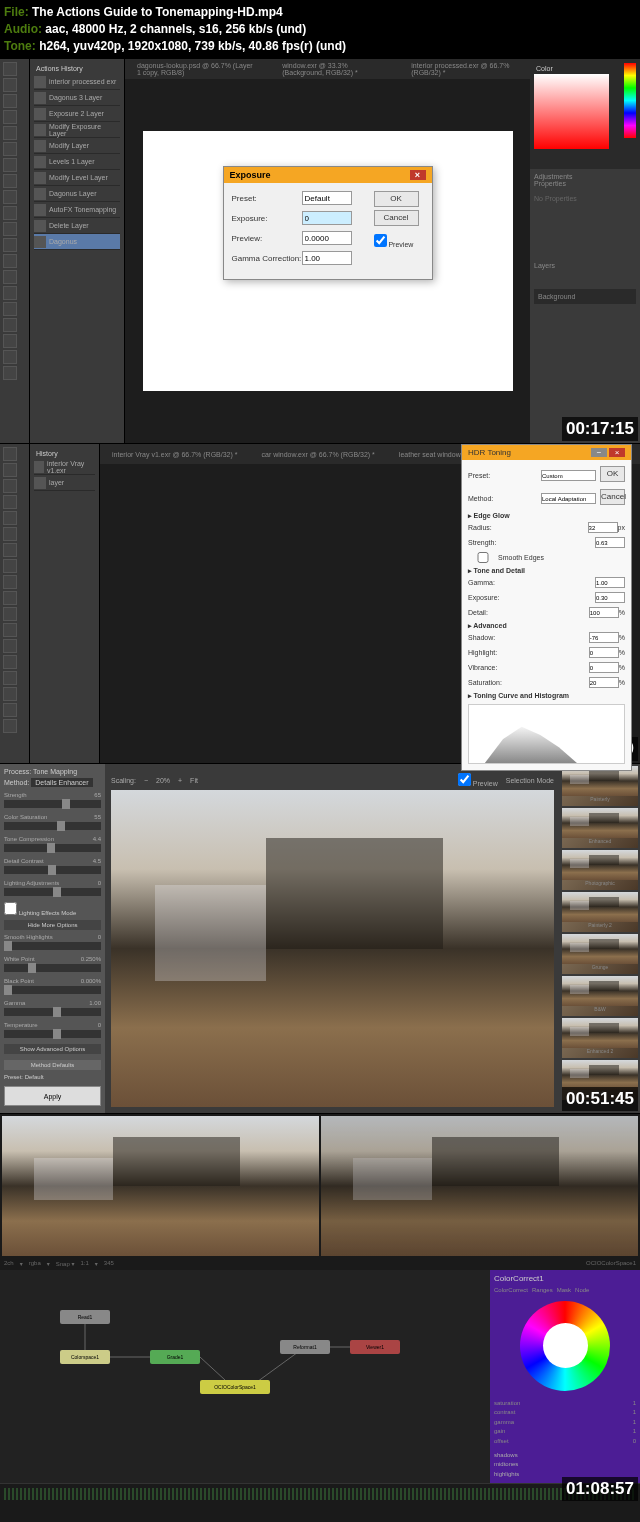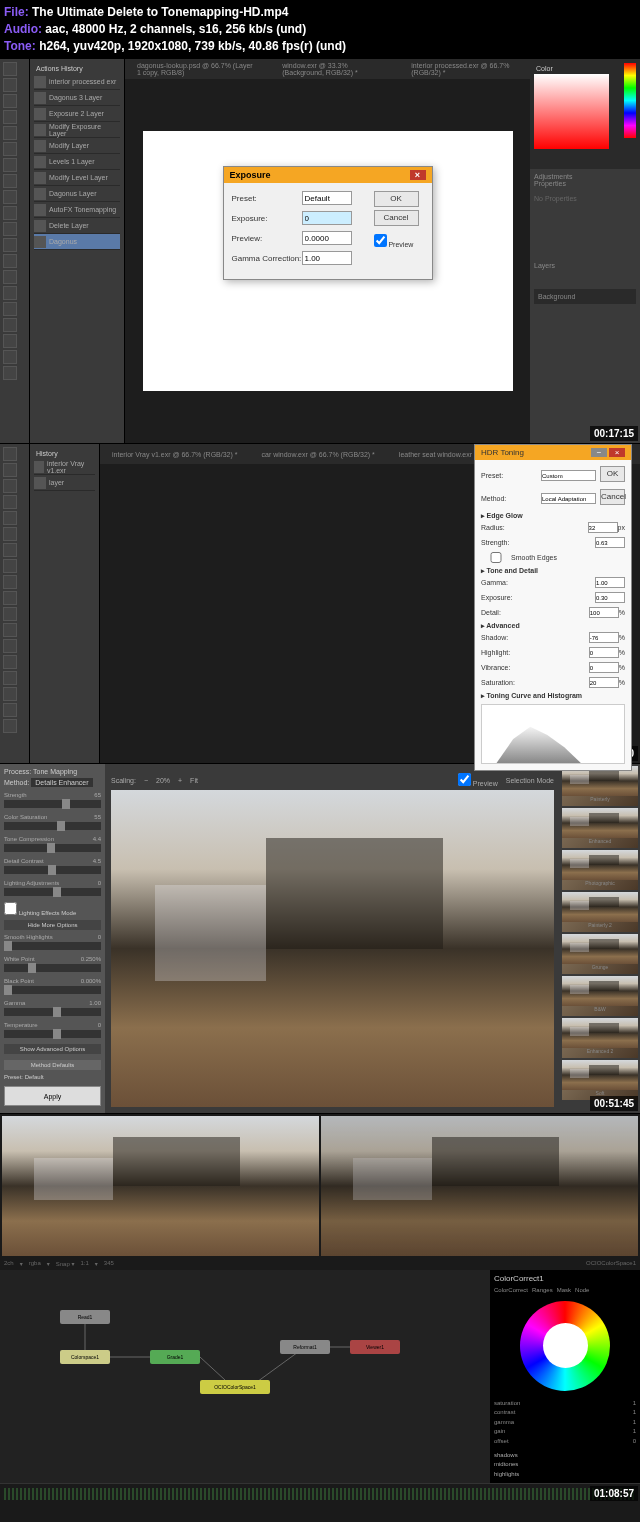--- a/index.html
+++ b/index.html
@@ -1,20 +1,20 @@
 <!DOCTYPE html>
 <html><head>
 <meta charset="utf-8">
 <style>
 *{margin:0;padding:0;box-sizing:border-box;font-family:Arial,sans-serif}
 body{background:#1a1a1a;width:640px;color:#ccc;font-size:8px}
 .header{background:#000;color:#fff;padding:4px;font-family:'Comic Sans MS',cursive;font-size:12px;font-weight:bold;line-height:1.4}
-.header .label{color:#8b5cf6}
+.header .label{color:#4d7c0f}
 .panel{position:relative;border-top:1px solid #000}
-.timestamp{position:absolute;bottom:2px;right:2px;background:rgba(0,0,0,0.7);color:#fff;padding:2px 4px;font-size:10px;font-weight:bold}
+.timestamp{position:absolute;bottom:2px;right:2px;background:rgba(0,0,0,0.7);color:#fff;padding:2px 4px;font-size:17px;font-weight:bold}
 
 .ps1{height:385px;background:#0c4a6e;display:flex}
 .ps-toolbar{width:30px;background:#3a3a3a;border-right:1px solid #000;display:flex;flex-direction:column;padding:2px}
 .ps-tool{width:14px;height:14px;background:#444;margin:1px;border:1px solid #555}
 .ps-layers{width:95px;background:#3a3a3a;border-right:1px solid #000;padding:4px}
 .ps-layer{display:flex;align-items:center;height:16px;font-size:7px;color:#aaa;border-bottom:1px solid #2a2a2a}
 .ps-eye{width:12px;height:12px;background:#555;margin-right:3px}
 .ps-main{flex:1;display:flex;flex-direction:column}
 .ps-tabs{height:20px;background:#2a2a2a;display:flex;align-items:center;padding:0 4px;font-size:7px;color:#888}
 .ps-tab{padding:2px 8px;margin-right:8px}
@@ -31,21 +31,21 @@
 .ps-right{width:110px;background:#3a3a3a;display:flex;flex-direction:column}
 .color-picker{height:110px;background:#2a2a2a;padding:4px;position:relative}
 .cp-gradient{width:75px;height:75px;background:linear-gradient(to bottom,#fff,#f00);position:relative}
 .cp-hue{position:absolute;right:4px;top:4px;width:12px;height:75px;background:linear-gradient(to bottom,#f00,#ff0,#0f0,#0ff,#00f,#f0f,#f00)}
 .panels-sec{flex:1;background:#3a3a3a;padding:4px;font-size:7px;color:#888}
 
 .ps2{height:320px;background:#2a2a2a;display:flex}
 .kitchen{background:linear-gradient(180deg,#d4d8dc 0%,#c8bfb0 25%,#3a3228 50%,#8b6f4d 75%,#6b5038 100%);flex:1;margin:30px 8px 30px 8px;position:relative;overflow:hidden}
 .kitchen::before{content:'';position:absolute;left:10%;top:30%;width:25%;height:30%;background:rgba(240,240,245,0.3)}
 .kitchen::after{content:'';position:absolute;left:35%;top:15%;width:40%;height:35%;background:rgba(30,25,20,0.5)}
-.hdr-dlg{position:absolute;top:0;right:8px;width:158px;background:#f8f8f8;border:1px solid #888;font-size:7px;color:#333;z-index:10}
+.hdr-dlg{position:absolute;top:0;right:8px;width:171px;background:#f8f8f8;border:1px solid #888;font-size:7px;color:#333;z-index:10}
 .hdr-title{background:#f5a623;padding:3px 6px;font-size:8px;display:flex;justify-content:space-between}
 .hdr-body{padding:6px}
 .hdr-row{display:flex;align-items:center;margin-bottom:4px;font-size:7px}
 .hdr-row label{flex:1}
 .hdr-row input{width:30px;height:11px;border:1px solid #999;font-size:6px}
 .hdr-section{font-weight:bold;margin:4px 0 2px;font-size:7px}
 .histogram{width:100%;height:60px;background:#fff;border:1px solid #ccc;margin-top:4px;position:relative}
 .hist-curve{position:absolute;bottom:0;left:10%;width:60%;height:70%;background:linear-gradient(to top,#888 0%,transparent 100%);clip-path:polygon(0 100%,20% 40%,40% 10%,60% 30%,80% 60%,100% 100%)}
 
 .pm3{height:350px;background:#444;display:flex}
@@ -61,31 +61,31 @@
 .pm-canvas{flex:1;margin-top:4px}
 .pm-right{width:80px;background:#3a3a3a;display:flex;flex-direction:column;gap:2px;padding:2px;overflow:hidden}
 .pm-thumb-img{height:40px;background:linear-gradient(135deg,#8a7860,#4a3828);font-size:5px;color:#888;text-align:center}
 
 .nk4{height:390px;background:#1a1a1a;display:flex;flex-direction:column}
 .nk-viewers{height:180px;display:flex;gap:2px;padding:2px}
 .nk-view{flex:1;position:relative}
 .nk-bottom{flex:1;display:flex}
 .nk-nodes{flex:1;background:#222;position:relative}
 .node{position:absolute;width:50px;height:14px;border-radius:2px;font-size:5px;text-align:center;line-height:14px;color:#000}
-.nk-props{width:150px;background:#000000;padding:4px}
+.nk-props{width:150px;background:#4c1d95;padding:4px}
 .color-wheel{width:90px;height:90px;border-radius:50%;background:conic-gradient(#f00,#ff0,#0f0,#0ff,#00f,#f0f,#f00);margin:8px auto;position:relative}
 .color-wheel::after{content:'';position:absolute;top:25%;left:25%;width:50%;height:50%;background:#fff;border-radius:50%}
 .nk-timeline{height:20px;background:#1a1a1a;border-top:1px solid #333}
 .nk-tl-track{height:12px;background:repeating-linear-gradient(90deg,#2a4a2a 0,#2a4a2a 2px,#1a1a1a 2px,#1a1a1a 4px);margin:4px}
 </style>
 </head>
 <body>
 
 <div class="header">
-  <div><span class="label">File:</span> <span>The Ultimate Delete to Tonemapping-HD.mp4</span></div>
+  <div><span class="label">File:</span> <span>The Actions Guide to Tonemapping-HD.mp4</span></div>
   <div><span class="label">Audio:</span> <span>aac, 48000 Hz, 2 channels, s16, 256 kb/s (und)</span></div>
   <div><span class="label">Tone:</span> <span>h264, yuv420p, 1920x1080, 739 kb/s, 40.86 fps(r) (und)</span></div>
 </div>
 
 <div class="panel ps1">
   <div class="ps-toolbar">
     <div class="ps-tool"></div>
       <div class="ps-tool"></div>
       <div class="ps-tool"></div>
       <div class="ps-tool"></div>

